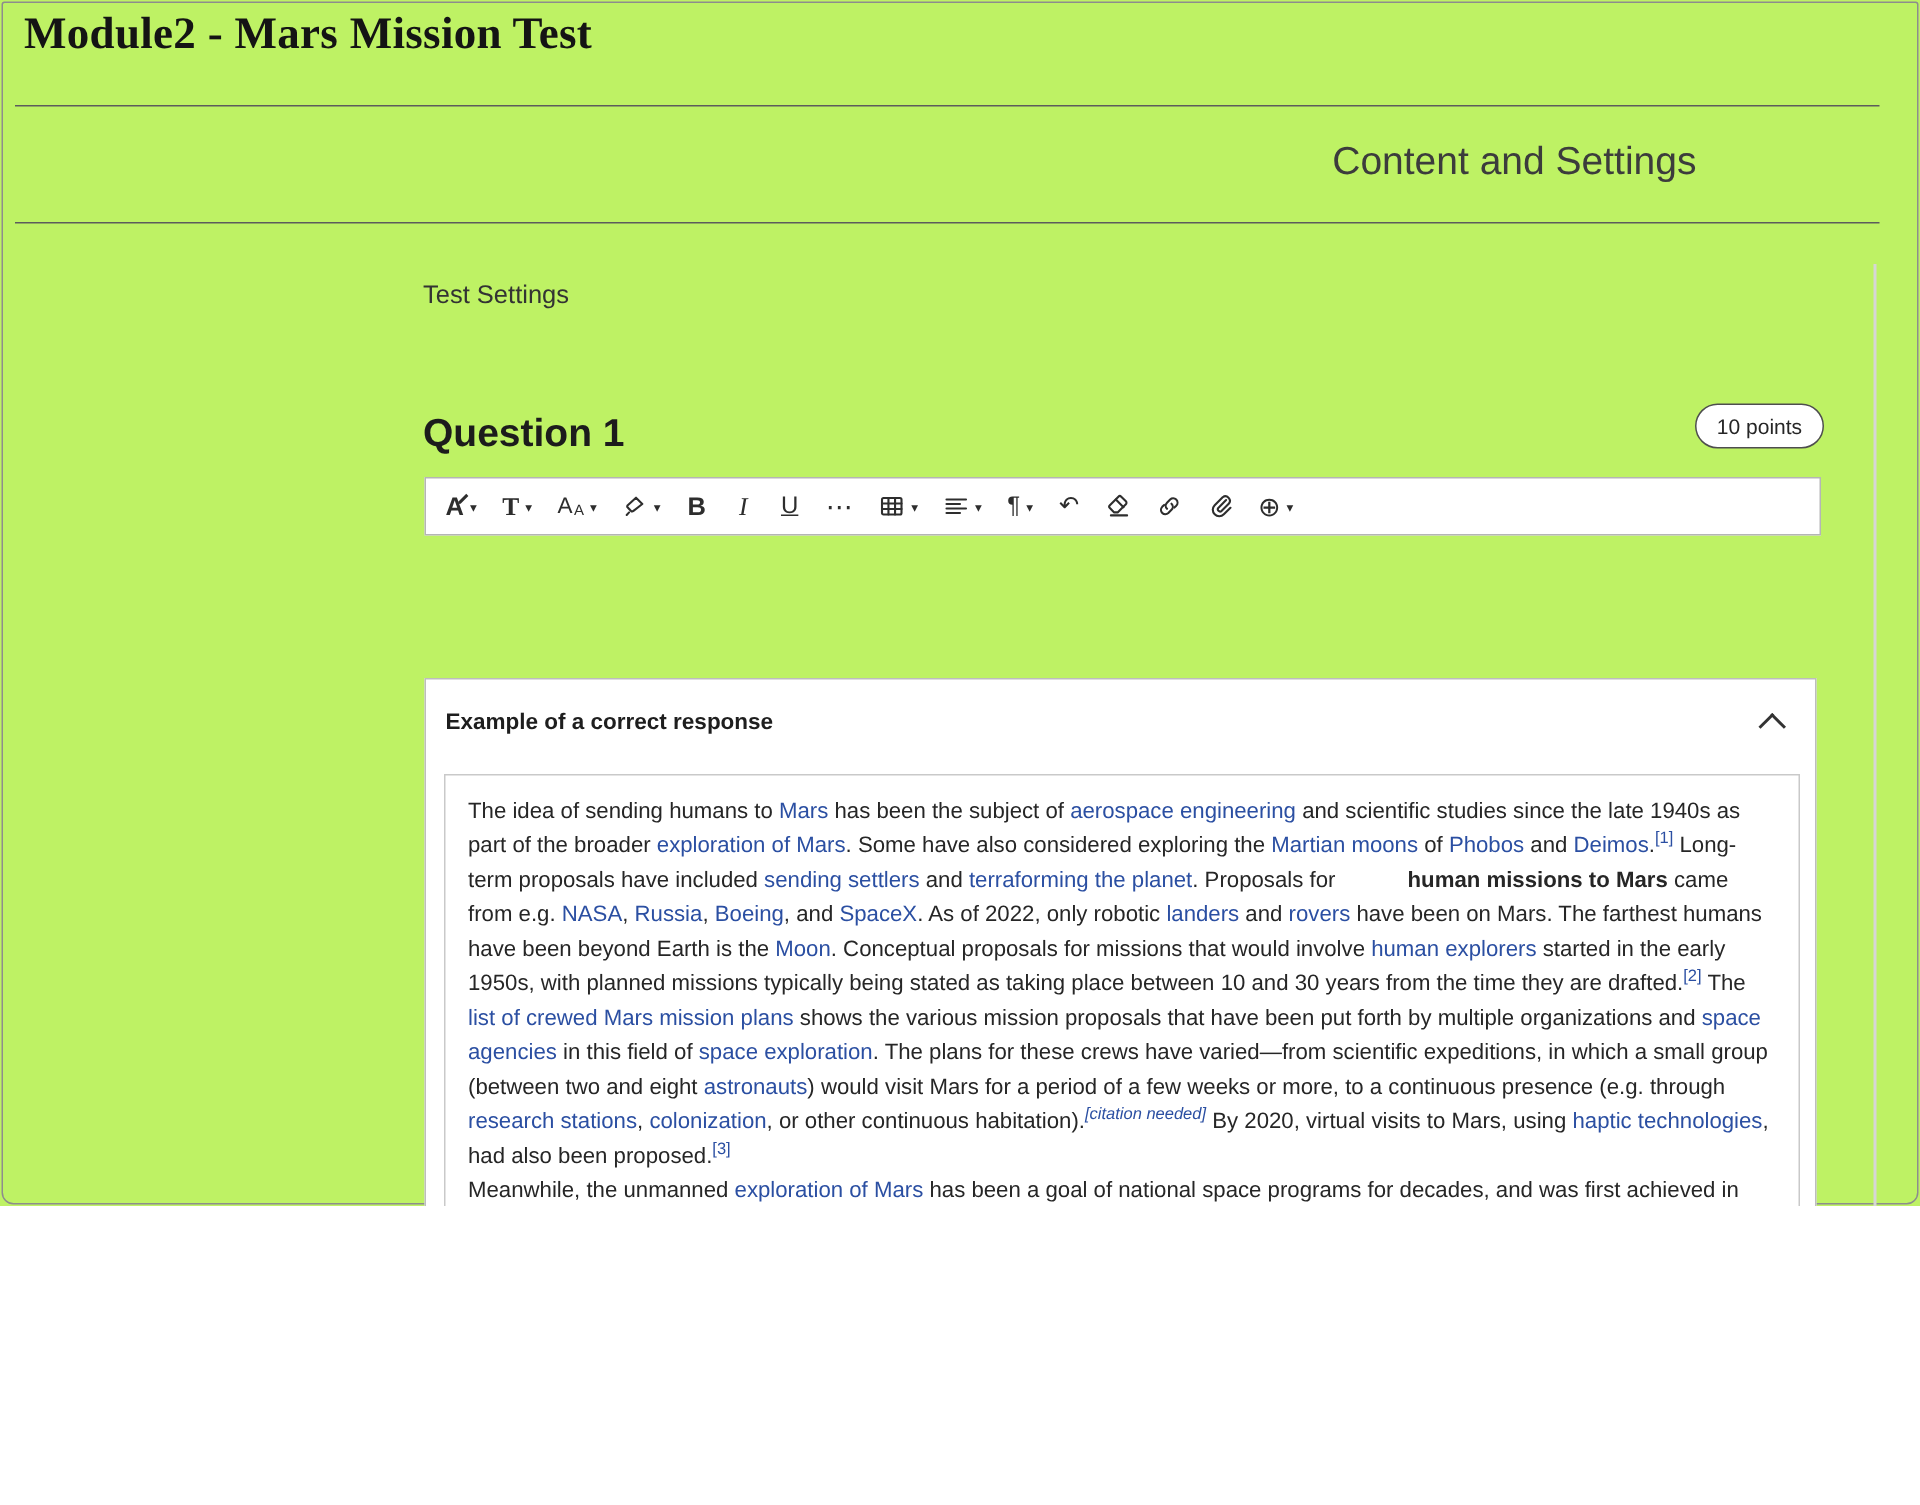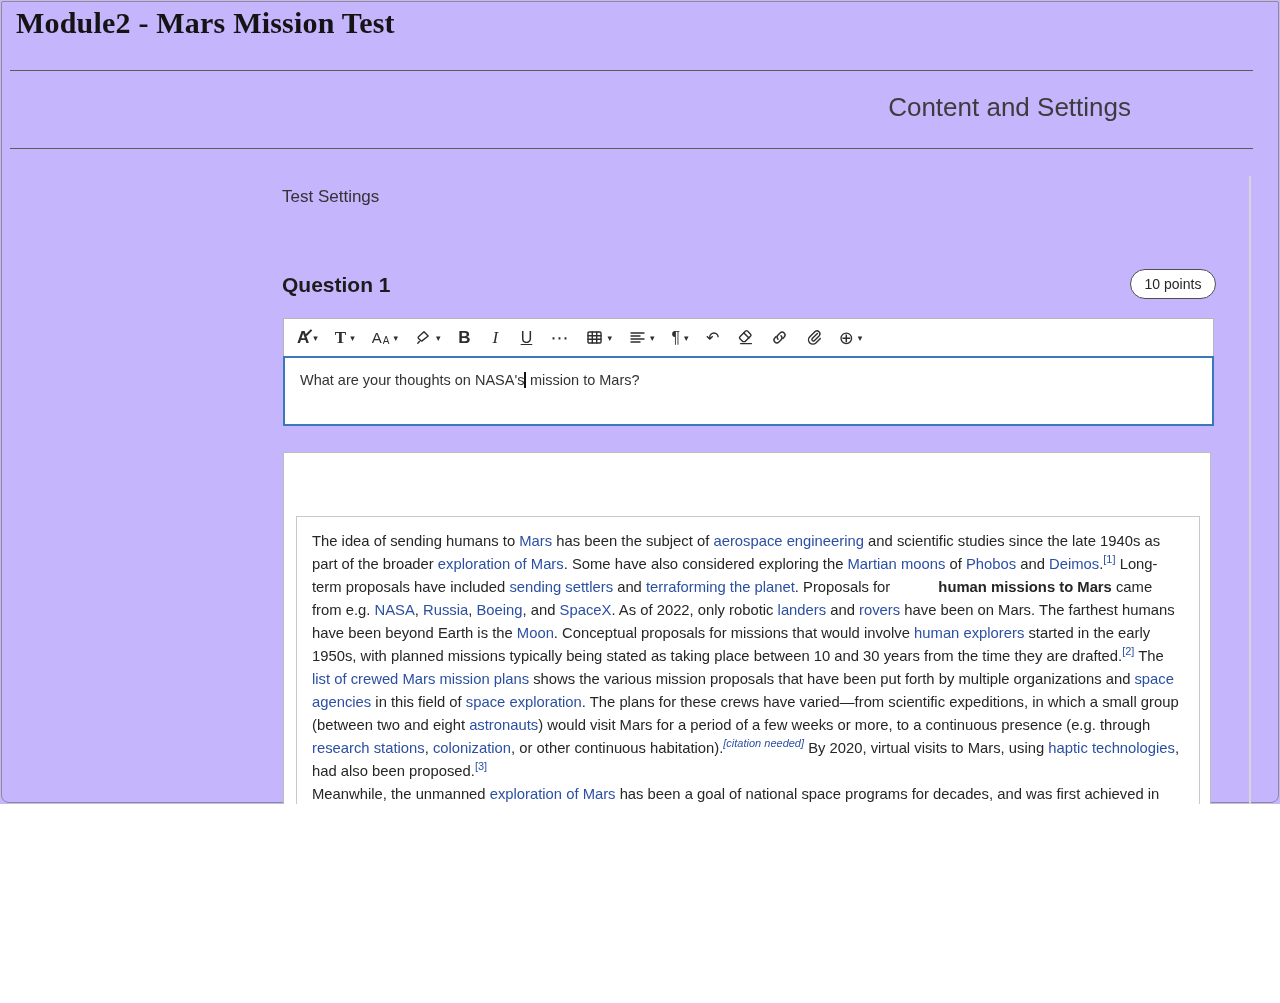--- a/index.html
+++ b/index.html
@@ -1,27 +1,27 @@
 <!DOCTYPE html>
 <html style="--focus: #3a78bb; --link: #2b4fa2; --save-bg: #141414; --cancel-bg: #e5e5e5;"><head>
 <meta charset="utf-8">
 <style>
   html,body{margin:0;padding:0;background:#fff;}
-  .page{position:relative;width:1280px;height:804px;background:#c4b5fd;
+  .page{position:relative;width:1280px;height:804px;background:#bef264;
         font-family:"Liberation Sans",sans-serif;color:#262626;overflow:hidden;}
   .frame{position:absolute;inset:1px;border:1.5px solid #8d8d8d;border-radius:2px 2px 8px 8px;
          pointer-events:none;box-sizing:border-box;}
   .hr{position:absolute;left:10px;right:27px;height:0;border-top:1px solid #5c5c5c;}
   .hr1{top:70px;} .hr2{top:148px;}
   h1.title{position:absolute;left:16px;top:6px;margin:0;font-family:"Liberation Serif",serif;
            font-size:30px;font-weight:600;color:#141414;letter-spacing:.2px;}
   h2.panel-title{position:absolute;top:92px;right:149px;margin:0;font-size:26px;font-weight:400;color:#3c3c3c;}
   .scrollline{position:absolute;left:1249px;top:176px;width:2px;height:729px;background:#d6d6d6;}
   .section-label{position:absolute;left:282px;top:187px;font-size:17px;color:#333;}
-  .q-label{position:absolute;left:282px;top:273px;font-size:21px;font-weight:700;color:#1c1c1c;}
+  .q-label{position:absolute;left:282px;top:273px;font-size:26px;font-weight:700;color:#1c1c1c;}
   .points{position:absolute;left:1130px;top:269px;width:86px;height:30px;box-sizing:border-box;
           border:1px solid #4e4e4e;border-radius:16px;display:flex;align-items:center;justify-content:center;
           font-size:14px;color:#262626;background:#fff;cursor:pointer;}
   .toolbar{position:absolute;left:283px;top:318px;width:931px;height:39px;box-sizing:border-box;
            border:1px solid #b5b5b5;background:#fff;display:flex;align-items:center;padding:0 5px;gap:1px;}
   .tb{display:inline-flex;align-items:center;justify-content:center;height:35px;min-width:30px;padding:0 8px;
       border:0;background:transparent;font-family:"Liberation Sans",sans-serif;font-size:16px;color:#2d2d2d;
       cursor:pointer;position:relative;}
   .tb.dc::after{content:"▾";font-size:9px;margin-left:4px;color:#2d2d2d;}
   .g{display:inline-block;line-height:1;}
@@ -146,25 +146,26 @@
     <button class="tb">
       <svg class="svgi" viewBox="0 0 17 17">
         <path d="M12.4 4.4L7.2 9.6a1.5 1.5 0 0 0 2.1 2.1l5-5a3 3 0 0 0-4.2-4.2L4.8 7.8a4.3 4.3 0 0 0 6.1 6.1l4.4-4.4"></path>
       </svg>
     </button>
     <button class="tb dc">
       <span class="g plus">⊕</span>
     </button>
   </div>
 
-  <div class="editor">
-    <span>What are your thoughts on NASA's</span><span class="caret"></span><span> mission to Mars?</span>
-  </div>
 
   <div class="example">
+    <div class="ex-head">
+      <span class="ex-title">Example of a correct response</span>
+      <span class="chev"></span>
+    </div>
     <div class="ex-body">
       <p>The idea of sending humans to <a class="lnk">Mars</a> has been the subject of <a class="lnk">aerospace engineering</a> and scientific studies since the late 1940s as part of the broader <a class="lnk">exploration of Mars</a>. Some have also considered exploring the <a class="lnk">Martian moons</a> of <a class="lnk">Phobos</a> and <a class="lnk">Deimos</a>.<sup><a class="lnk">[1]</a></sup> Long-term proposals have included <a class="lnk">sending settlers</a> and <a class="lnk">terraforming the planet</a>. Proposals for <strong>human missions to Mars</strong> came from e.g. <a class="lnk">NASA</a>, <a class="lnk">Russia</a>, <a class="lnk">Boeing</a>, and <a class="lnk">SpaceX</a>. As of 2022, only robotic <a class="lnk">landers</a> and <a class="lnk">rovers</a> have been on Mars. The farthest humans have been beyond Earth is the <a class="lnk">Moon</a>. Conceptual proposals for missions that would involve <a class="lnk">human explorers</a> started in the early 1950s, with planned missions typically being stated as taking place between 10 and 30 years from the time they are drafted.<sup><a class="lnk">[2]</a></sup> The <a class="lnk">list of crewed Mars mission plans</a> shows the various mission proposals that have been put forth by multiple organizations and <a class="lnk">space agencies</a> in this field of <a class="lnk">space exploration</a>. The plans for these crews have varied—from scientific expeditions, in which a small group (between two and eight <a class="lnk">astronauts</a>) would visit Mars for a period of a few weeks or more, to a continuous presence (e.g. through <a class="lnk">research stations</a>, <a class="lnk">colonization</a>, or other continuous habitation).<sup><a class="lnk it">[citation needed]</a></sup> By 2020, virtual visits to Mars, using <a class="lnk">haptic technologies</a>, had also been proposed.<sup><a class="lnk">[3]</a></sup></p>
       <p>Meanwhile, the unmanned <a class="lnk">exploration of Mars</a> has been a goal of national space programs for decades, and was first achieved in 1965 with the <a class="lnk">Mariner 4</a> <a class="lnk">flyby</a>. Human missions to Mars have been part of <a class="lnk">science fiction</a> since the 1880s, and more broadly, <a class="lnk">in fiction</a>, Mars is a frequent target of exploration and settlement in books, graphic novels, and <a class="lnk">films</a>. The concept of a <a class="lnk it">Martian</a> as something living on Mars is part of the fiction.</p>
     </div>
   </div>
 
   <div class="footer-actions">
     <button class="btn cancel">Cancel</button>
     <button class="btn save">Save</button>
   </div>

